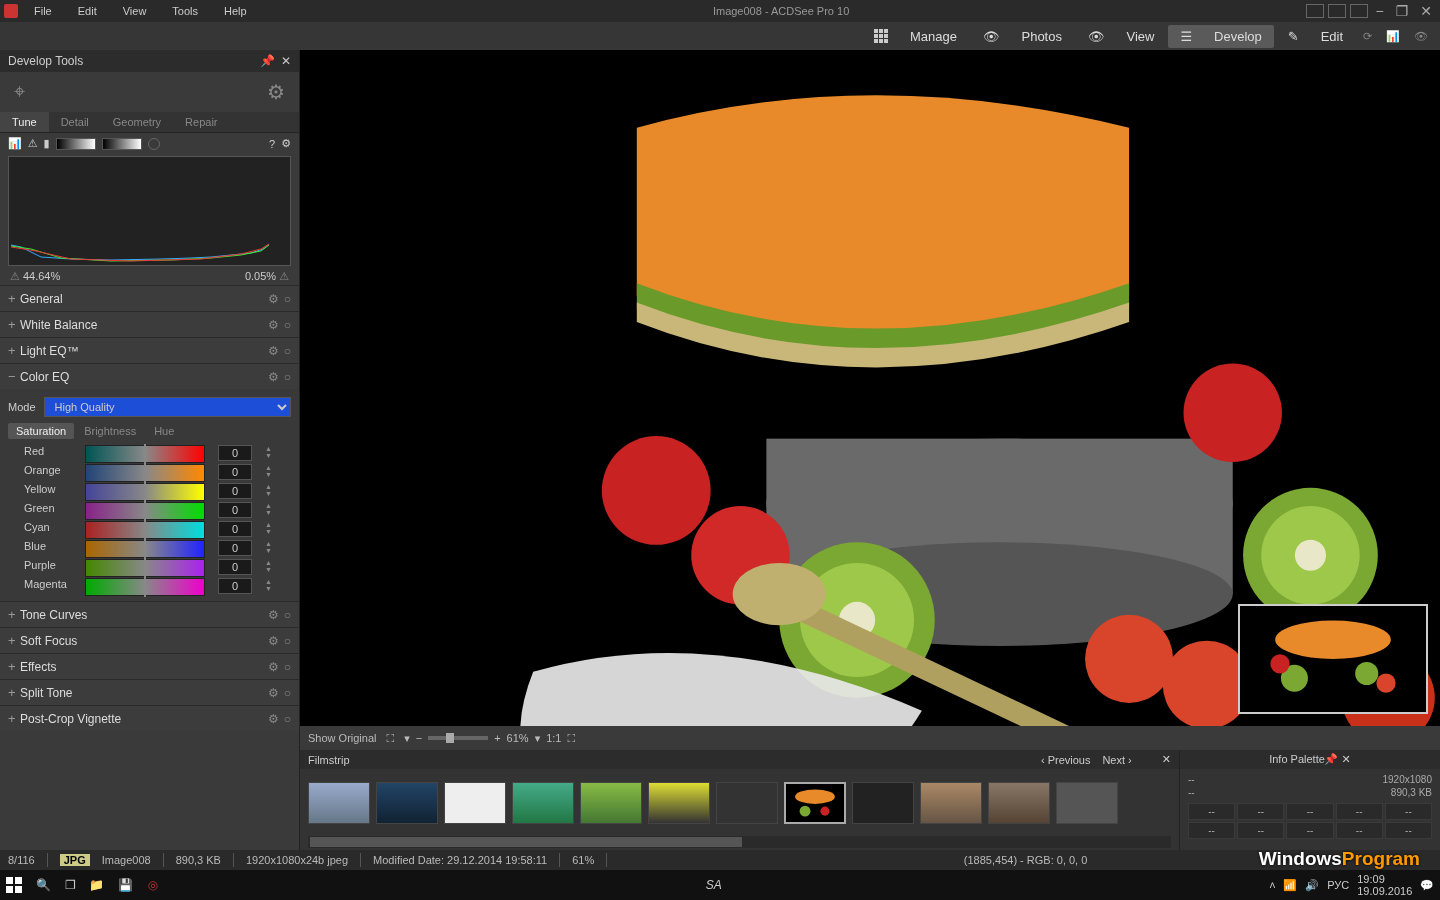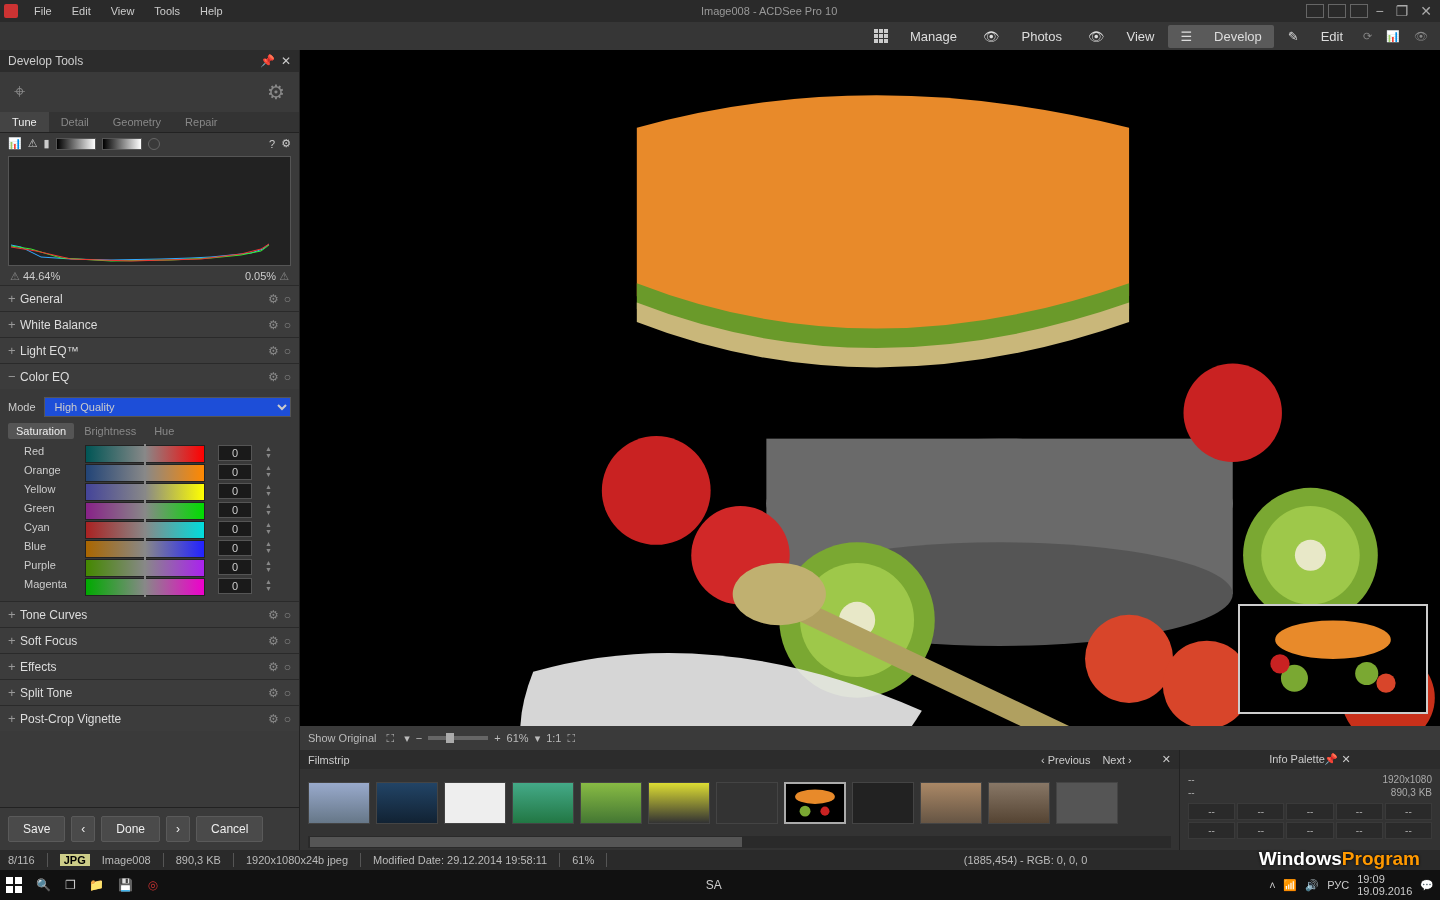--- a/index.html
+++ b/index.html
@@ -1,19 +1,19 @@
 <!DOCTYPE html>
 <html><head>
 <meta charset="utf-8">
 <style>
 *{margin:0;padding:0;box-sizing:border-box;font-family:"Segoe UI",Arial,sans-serif;user-select:none}
 body{background:#1a1a1a;color:#ccc;font-size:11px;overflow:hidden;width:1440px;height:900px}
 .titlebar{height:22px;background:#2a2a2a;display:flex;align-items:center;padding:0 4px}
 .titlebar .logo{width:14px;height:14px;margin-right:6px;display:inline-block;background:#c33;border-radius:2px}
-.menubar{display:flex;gap:0}
+.menubar{display:flex;gap:6px}
 .menubar span{padding:3px 10px;cursor:pointer}
 .titlebar .title{flex:1;text-align:center;color:#999}
 .wincontrols{display:flex;gap:4px;align-items:center}
 .wincontrols .sq{width:18px;height:14px;border:1px solid #666;display:inline-block}
 .wincontrols .sym{padding:0 4px;font-size:14px;color:#aaa}
 .modebar{height:28px;background:#363636;display:flex;justify-content:flex-end;align-items:center;padding-right:6px;gap:2px}
 .modebtn{padding:4px 12px;display:flex;align-items:flex-start;gap:22px;color:#ddd;font-size:13px;border-radius:2px}
 .modebtn.active{background:#5a5a5a}
 
 .workspace{display:flex;height:calc(100% - 22px - 28px - 20px - 30px)}
@@ -383,27 +383,20 @@
             <span class="exp">+</span>
             <span class="label">Post-Crop Vignette</span>
             <span class="tools">
               <span>⚙</span>
               <span>○</span>
             </span>
           </div>
         </div>
     </div>
 
-    <div class="savebar">
-      <button>Save</button>
-      <button class="arrow">‹</button>
-      <button>Done</button>
-      <button class="arrow">›</button>
-      <button>Cancel</button>
-    </div>
   </div>
 
   <div class="main">
     <div class="canvas">
       <svg class="fruitimg" viewBox="0 0 880 660" preserveAspectRatio="xMidYMid slice">
         <rect width="880" height="660" fill="#000"></rect>
 
         <path d="M260 60 Q440 10 640 60 L640 190 Q440 260 260 190 Z" fill="#e88a2a"></path>
         <path d="M260 180 Q440 250 640 180 L640 200 Q440 270 260 200 Z" fill="#6a9a2a"></path>
         <path d="M260 195 Q440 265 640 195 L640 210 Q440 280 260 210 Z" fill="#c9b77a"></path>
@@ -547,21 +540,21 @@
       <rect x="0" y="0" width="7" height="7" fill="#fff"></rect>
       <rect x="9" y="0" width="7" height="7" fill="#fff"></rect>
       <rect x="0" y="9" width="7" height="7" fill="#fff"></rect>
       <rect x="9" y="9" width="7" height="7" fill="#fff"></rect>
     </svg>
   <span>🔍</span>
   <span>❐</span>
   <span>📁</span>
   <span>💾</span>
   <span style="color:#c33">◎</span>
-  <span style="flex:1;text-align:center;">SA</span>
+  <span style="flex:1;text-align:center;font-style:italic">SA</span>
   <div class="tray">
     <span>˄</span>
     <span>📶</span>
     <span>🔊</span>
     <span>РУС</span>
     <div style="text-align:left;line-height:12px">
       <div>19:09</div>
       <div>19.09.2016</div>
     </div>
     <span>💬</span>

